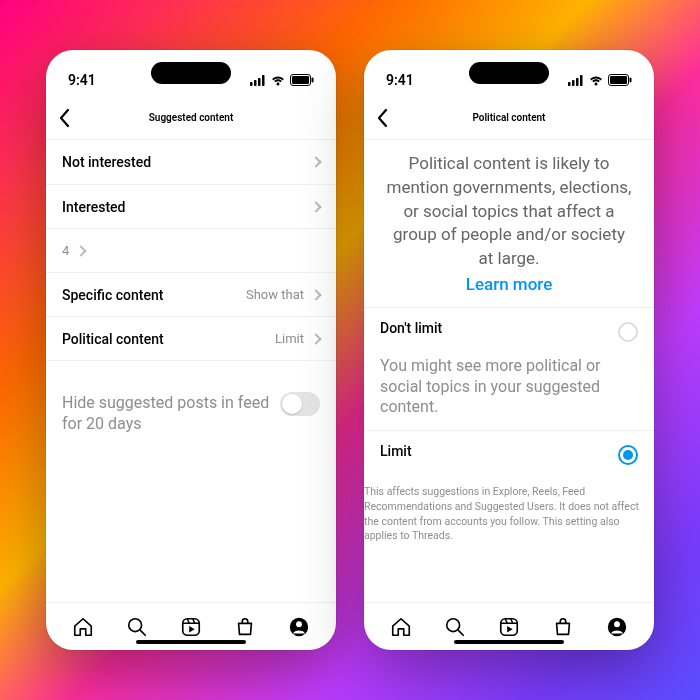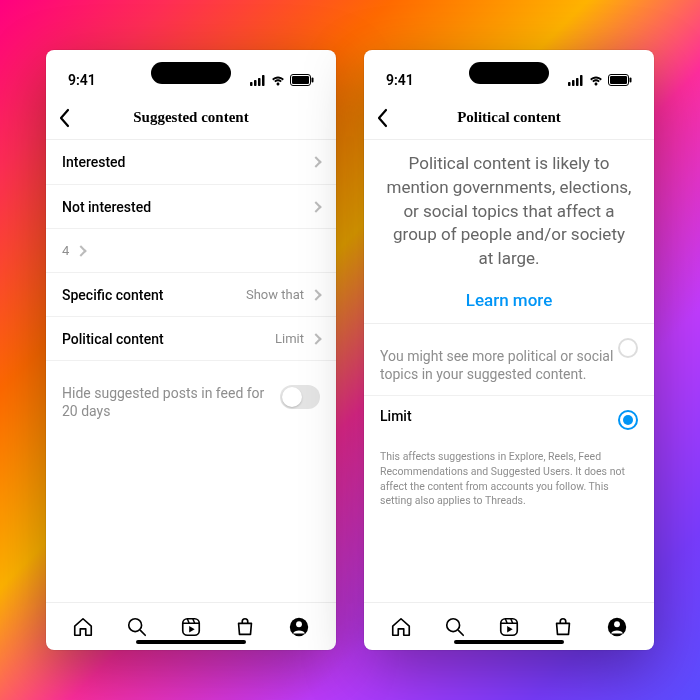--- a/index.html
+++ b/index.html
@@ -11,21 +11,21 @@
       #ff2d9d 55%, #c13cff 72%, #7a3cff 88%, #5b4dff 100%);
     display: flex;
     align-items: center;
     justify-content: center;
     gap: 28px;
   }
   .phone {
     width: 290px;
     height: 600px;
     background: #fff;
-    border-radius: 8px;
+    border-radius: 27px;
     box-shadow: 0 20px 60px rgba(0,0,0,0.35), 0 0 0 1px rgba(0,0,0,0.05);
     position: relative;
     overflow: hidden;
     display: flex;
     flex-direction: column;
   }
   .notch {
     position: absolute;
     top: 12px; left: 50%; transform: translateX(-50%);
     width: 80px; height: 22px;
@@ -48,62 +48,62 @@
     display: flex;
     align-items: center;
     justify-content: center;
     border-bottom: 1px solid #eee;
   }
   .header .back {
     position: absolute; left: 12px; top: 0; bottom: 0;
     display: flex; align-items: center;
     width: 30px;
   }
-  .header-title { font-size: 15px; font-weight: 600; font-family: Liberation Serif, serif; }
+  .header-title { font-size: 10px; font-weight: 600; }
   .content { flex: 1; overflow: hidden; }
   .row {
     display: flex;
     align-items: center;
     justify-content: space-between;
     padding: 12px 16px;
     min-height: 44px;
   }
   .row + .row { border-top: 1px solid #f0f0f0; }
   .row .left { display: flex; flex-direction: column; }
   .row .label { font-size: 14px; font-weight: 500; color: #000; }
-  .row .sub { font-size: 14px; color: #8e8e8e; margin-top: 11px; line-height: 1.3; }
+  .row .sub { font-size: 16px; color: #8e8e8e; margin-top: 20px; line-height: 1.3; }
   .row .right { display: flex; align-items: center; gap: 8px; color: #8e8e8e; font-size: 13px; }
   .chev { width: 8px; height: 8px; border-right: 2px solid #bbb; border-top: 2px solid #bbb; transform: rotate(45deg); }
   .toggle {
     width: 40px; height: 24px; border-radius: 12px; background: #e4e4e4; position: relative;
   }
   .toggle .knob {
     width: 20px; height: 20px; border-radius: 50%; background: #fff; position: absolute; top: 2px; left: 2px;
     box-shadow: 0 1px 2px rgba(0,0,0,0.2);
   }
   .desc-block {
     padding: 12px 20px 10px;
     text-align: center;
     font-size: 17px;
     color: #666;
     line-height: 1.4;
     border-bottom: 1px solid #eee;
   }
-  .desc-block .more { color: #0095f6; font-weight: 500; margin-top: 18px; display: block; }
+  .desc-block .more { color: #0095f6; font-weight: 500; margin-top: 2px; display: block; }
   .radio-row { align-items: flex-start; }
   .radio {
     width: 20px; height: 20px; border-radius: 50%; border: 2px solid #ddd; flex-shrink: 0; margin-top: 2px;
     position: relative;
   }
   .radio.selected { border-color: #0095f6; }
   .radio.selected::after {
     content: ""; position: absolute; top: 3px; left: 3px; width: 10px; height: 10px; border-radius: 50%; background: #0095f6;
   }
   .footnote {
-    padding: 8px 16px;
+    padding: 8px 0;
     font-size: 10.5px;
     color: #8e8e8e;
     line-height: 1.4;
   }
   .navbar {
     height: 48px;
     border-top: 1px solid #eee;
     display: flex;
     align-items: center;
     justify-content: space-around;
@@ -152,29 +152,29 @@
       <svg width="12" height="20" viewBox="0 0 12 20">
           <path d="M10 2 L3 10 L10 18" stroke="#000" stroke-width="2.2" fill="none" stroke-linecap="round" stroke-linejoin="round"></path>
         </svg>
     </span>
     <span class="header-title">Suggested content</span>
   </div>
 
   <div class="content">
     <div class="row">
       <div class="left">
+          <span class="label">Not interested</span>
+        </div>
+      <div class="right">
+          <span class="chev"></span>
+        </div>
+    </div>
+    <div class="row">
+      <div class="left">
           <span class="label">Interested</span>
-        </div>
-      <div class="right">
-          <span class="chev"></span>
-        </div>
-    </div>
-    <div class="row">
-      <div class="left">
-          <span class="label">Not interested</span>
         </div>
       <div class="right">
           <span class="chev"></span>
         </div>
     </div>
     <div class="row">
       <div class="right">
           <span>4</span>
           <span class="chev"></span>
         </div>
@@ -285,20 +285,21 @@
   </div>
 
   <div class="content">
     <div class="desc-block">
       <span>Political content is likely to mention governments, elections, or social topics that affect a group of people and/or society at large.</span>
       <span class="more">Learn more</span>
     </div>
 
     <div class="row radio-row">
       <div class="left">
+        <span class="label">Don't limit</span>
         <span class="sub">You might see more political or social topics in your suggested content.</span>
       </div>
       <div class="radio"></div>
     </div>
 
     <div class="row radio-row">
       <div class="left">
         <span class="label">Limit</span>
       </div>
       <div class="radio selected"></div>

